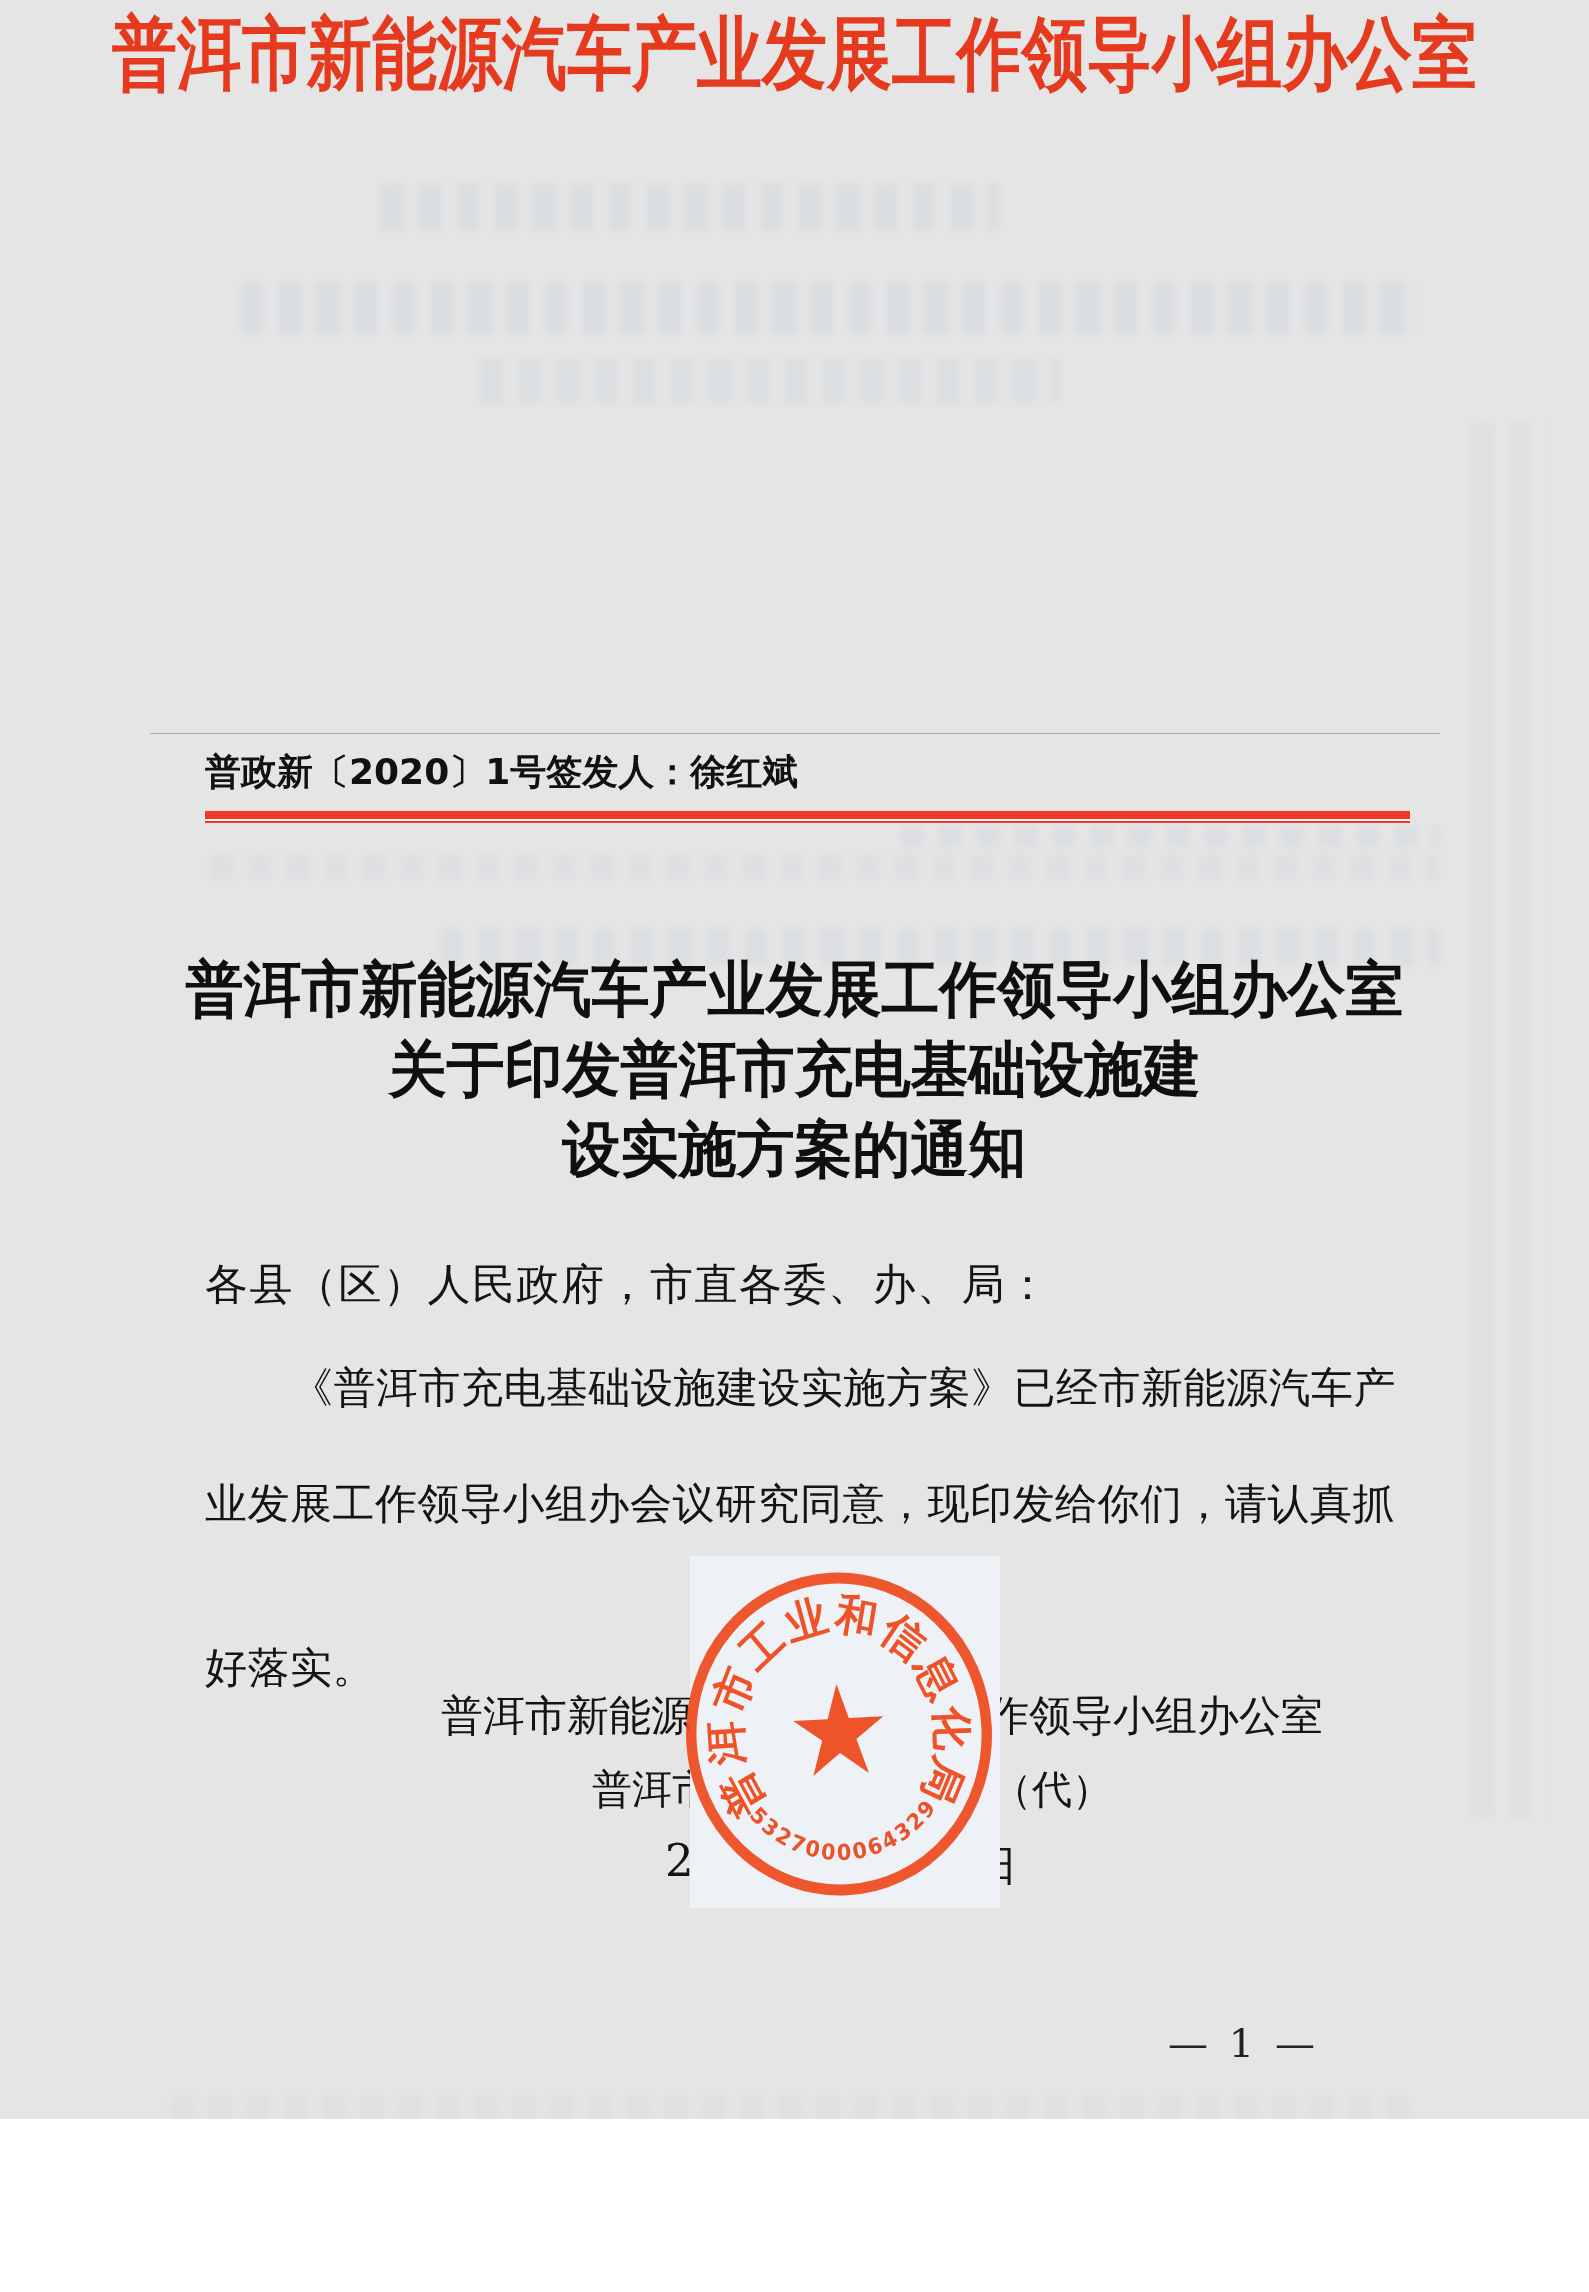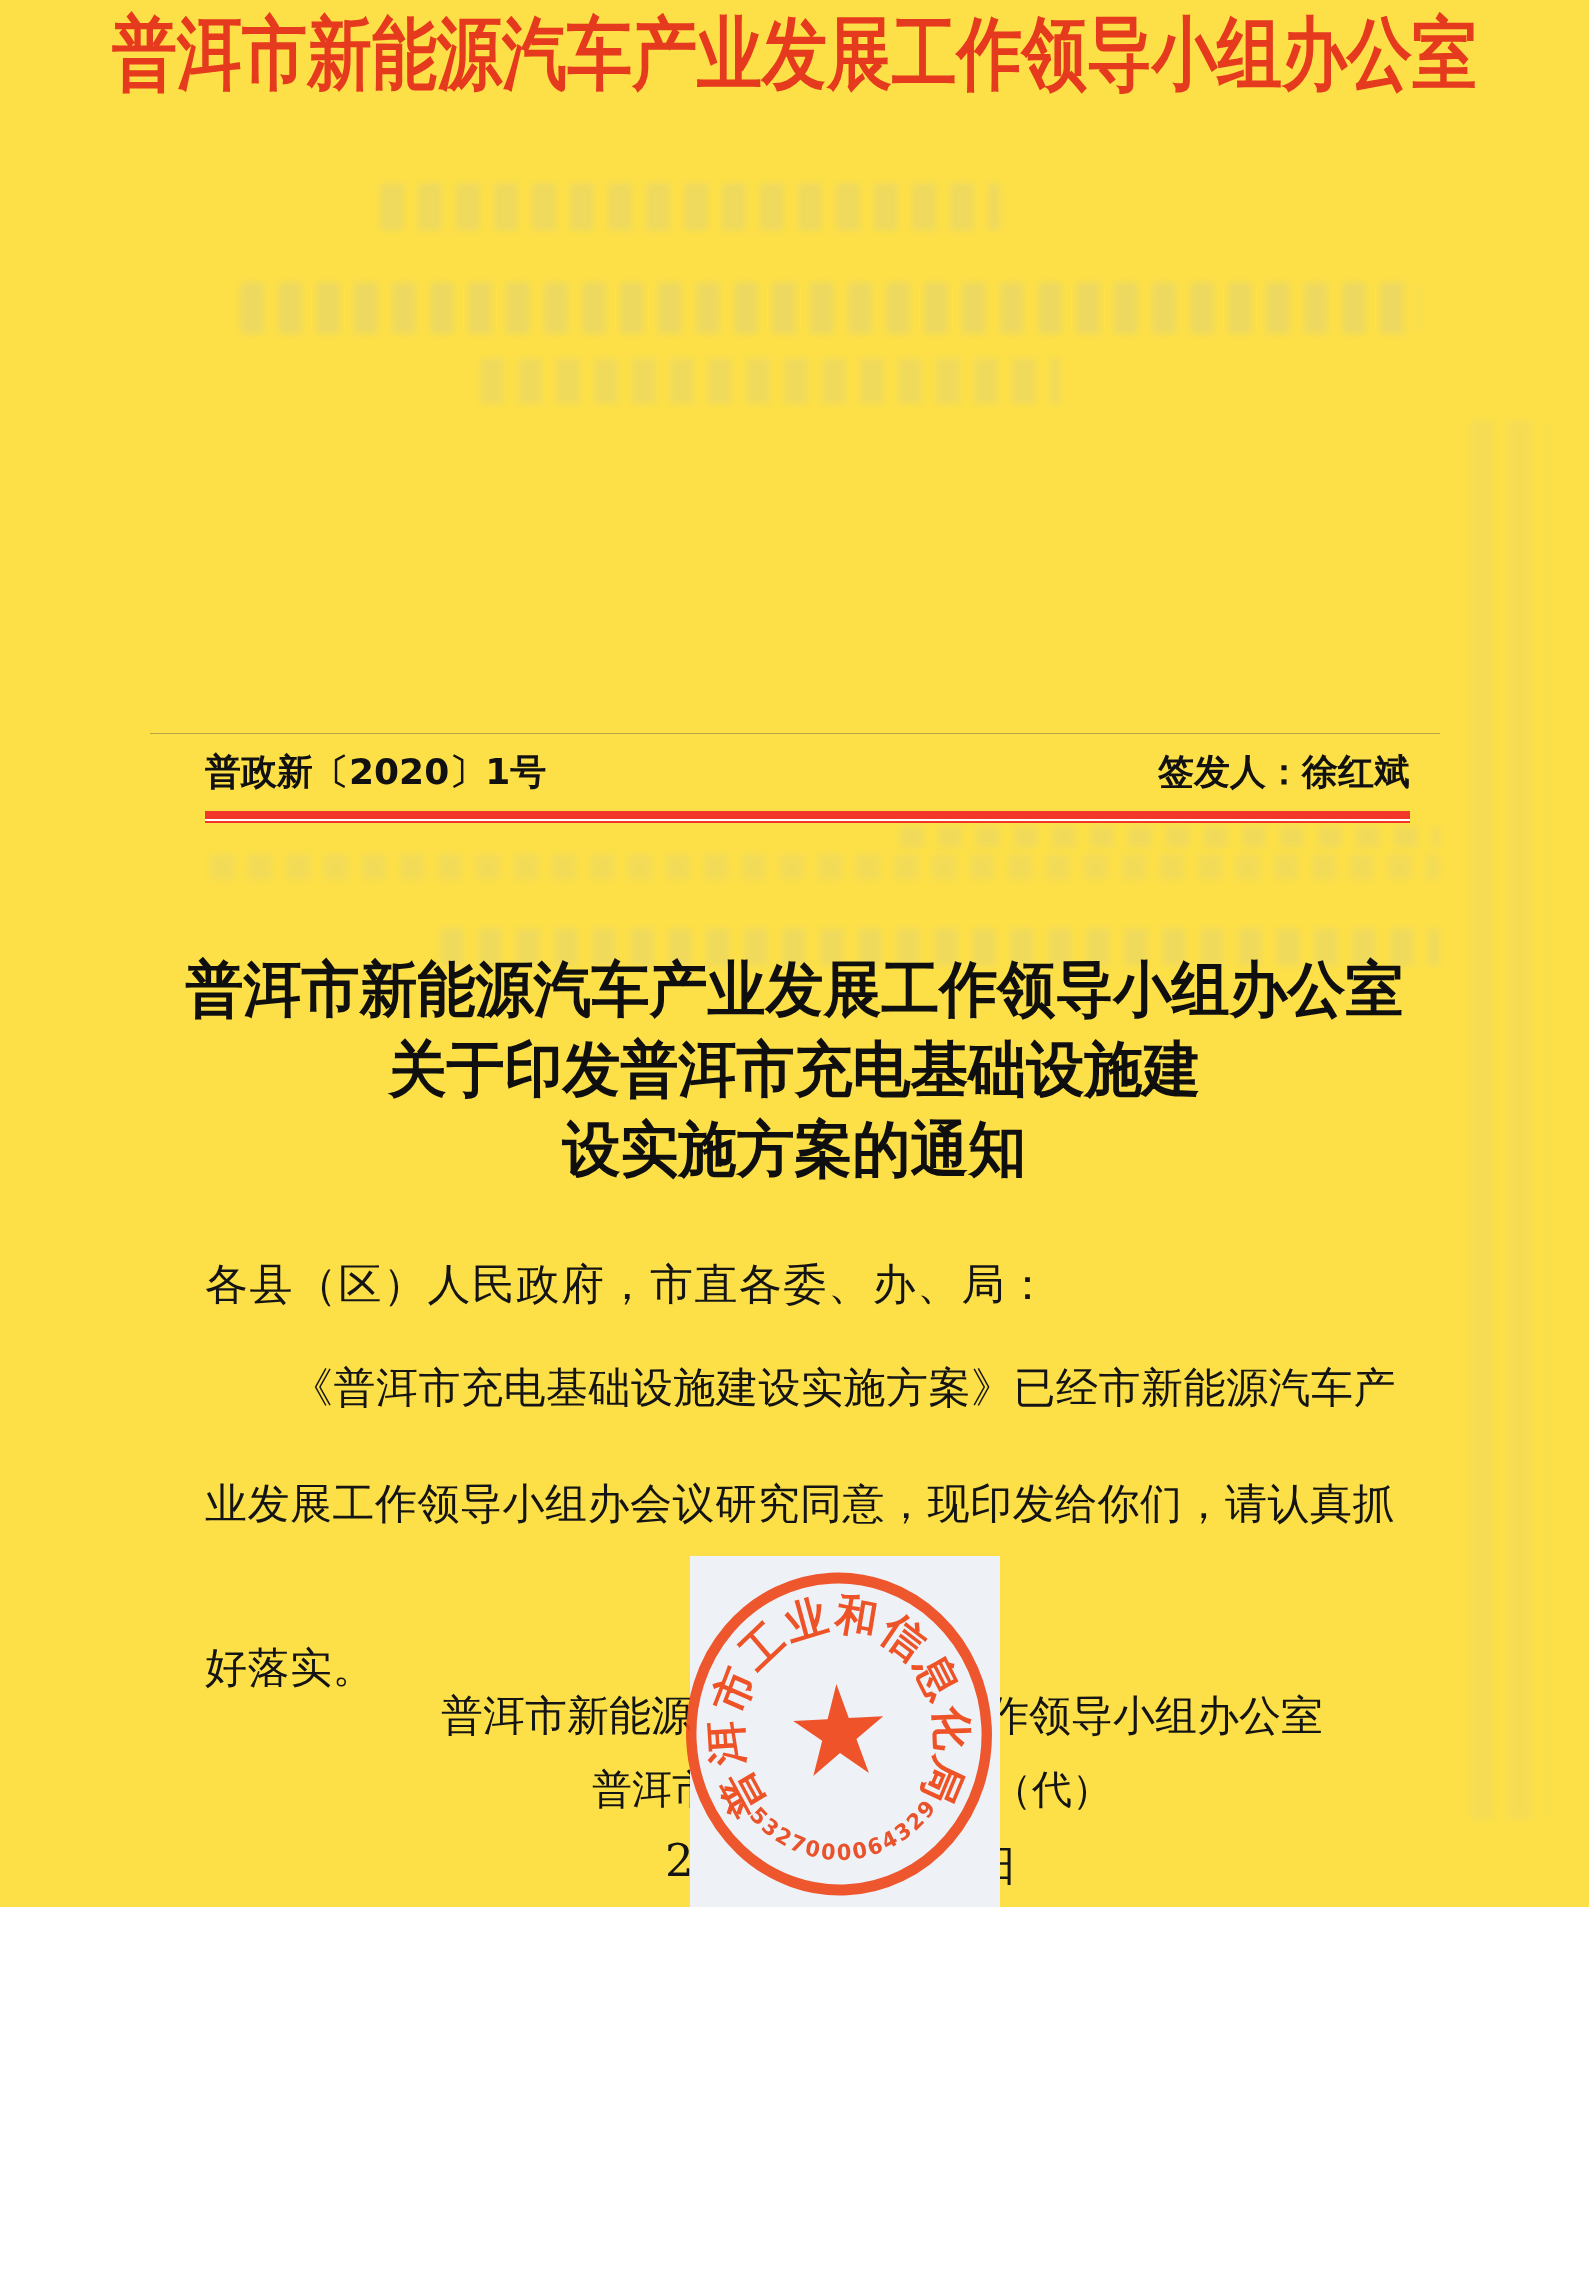--- a/index.html
+++ b/index.html
@@ -1,20 +1,20 @@
 <!DOCTYPE html>
 <html><head>
 <meta charset="utf-8">
 <style>
   html, body { margin: 0; padding: 0; background: #ffffff; }
   .page {
     position: relative;
     width: 1589px;
-    height: 1907px;
-    background: #fde047;
+    height: 2119px;
+    background: #e5e5e5;
     overflow: hidden;
     font-family: "DejaVu Serif", "Liberation Serif", serif;
     color: #1a1a1a;
   }
   .abs { position: absolute; }
 
   
   .ghost {
     position: absolute;
     background: repeating-linear-gradient(90deg, rgba(168,186,206,0.30) 0 24px, rgba(168,186,206,0) 24px 38px);
@@ -30,21 +30,21 @@
     font-weight: 900;
     color: #e53a1e;
     letter-spacing: 0px;
     transform: scaleY(1.22);
     transform-origin: center top;
     white-space: nowrap;
   }
 
   .docinfo-row {
     left: 205px; top: 748px; width: 1205px;
-    display: flex; justify-content: space-between; align-items: baseline;
+    display: flex; align-items: baseline;
     font-family: "DejaVu Sans", "Liberation Sans", sans-serif;
     font-weight: 700;
     font-size: 36px;
     color: #111;
   }
 
   .scan-line {
     left: 150px; top: 733px; width: 1290px; height: 1px;
     background: #444; opacity: 0.38;
   }

